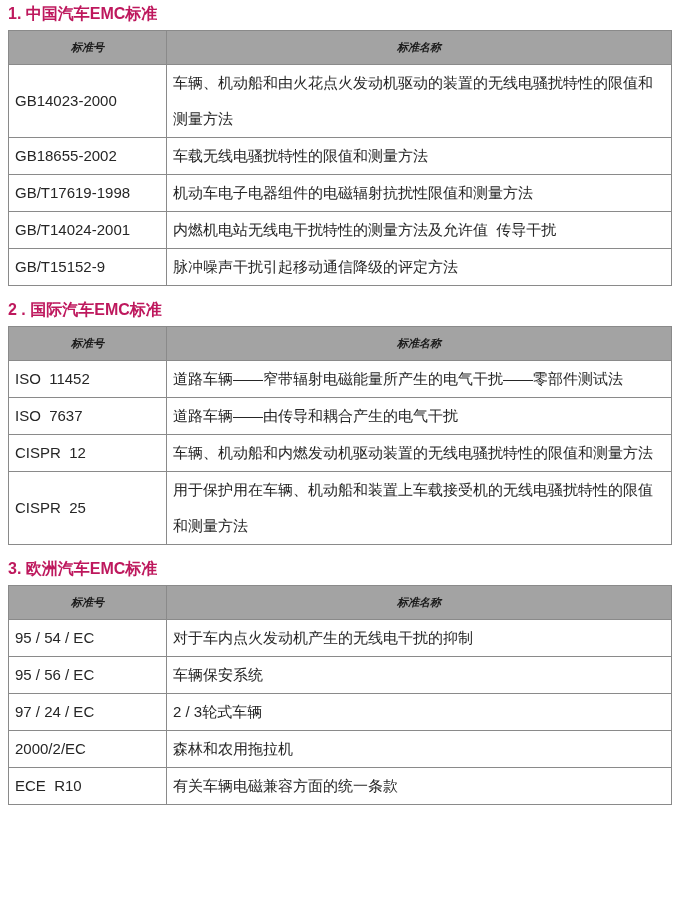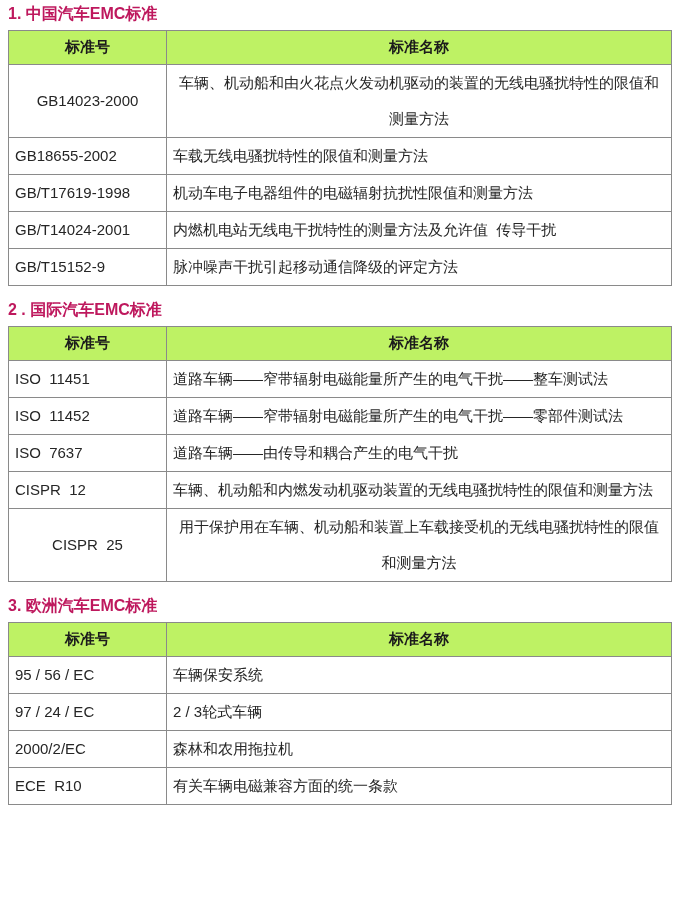--- a/index.html
+++ b/index.html
@@ -32,43 +32,44 @@
     margin-left: 8px;
   }
   table.std-table th,
   table.std-table td {
     border: 1px solid #8a8a8a;
     vertical-align: middle;
     box-sizing: border-box;
   }
   table.std-table th {
     height: 34px;
-    font-size: 15px;
+    font-size: 11px;
     font-weight: bold;
     text-align: center;
     color: #1c1c1c;
-    background: #bef264;
+    background: #a3a3a3;
     padding: 0 4px;
+    font-style: italic;
   }
   col.c-no { width: 158px; }
   table.std-table td {
     font-size: 15px;
     line-height: 36px;
     padding: 0 6px;
     color: #262626;
     background: #ffffff;
     white-space: pre-wrap;
     word-break: break-all;
   }
   td.num {
     font-size: 16px;
     padding-left: 7px;
     margin-top: 36px;
   }
-  tr.tall td { height: 72px; text-align: center; }
+  tr.tall td { height: 72px; }
   tr.normal td { height: 36px; }
 </style>
 </head>
 <body>
 
 <div class="doc">
   <div id="sections-root">
   <div class="sec">
     <h2 class="sec-title">1. 中国汽车EMC标准</h2>
     <table class="std-table">
@@ -119,24 +120,20 @@
         <col class="c-no">
         <col class="c-name">
       </colgroup>
       <thead>
         <tr>
           <th>标准号</th>
           <th>标准名称</th>
         </tr>
       </thead>
       <tbody>
-  <tr class="normal">
-    <td class="num">ISO  11451</td>
-    <td class="name">道路车辆——窄带辐射电磁能量所产生的电气干扰——整车测试法</td>
-  </tr>
 
   <tr class="normal">
     <td class="num">ISO  11452</td>
     <td class="name">道路车辆——窄带辐射电磁能量所产生的电气干扰——零部件测试法</td>
   </tr>
 
   <tr class="normal">
     <td class="num">ISO  7637</td>
     <td class="name">道路车辆——由传导和耦合产生的电气干扰</td>
   </tr>
@@ -162,20 +159,24 @@
         <col class="c-no">
         <col class="c-name">
       </colgroup>
       <thead>
         <tr>
           <th>标准号</th>
           <th>标准名称</th>
         </tr>
       </thead>
       <tbody>
+  <tr class="normal">
+    <td class="num">95 / 54 / EC</td>
+    <td class="name">对于车内点火发动机产生的无线电干扰的抑制</td>
+  </tr>
 
   <tr class="normal">
     <td class="num">95 / 56 / EC</td>
     <td class="name">车辆保安系统</td>
   </tr>
 
   <tr class="normal">
     <td class="num">97 / 24 / EC</td>
     <td class="name">2 / 3轮式车辆</td>
   </tr>

